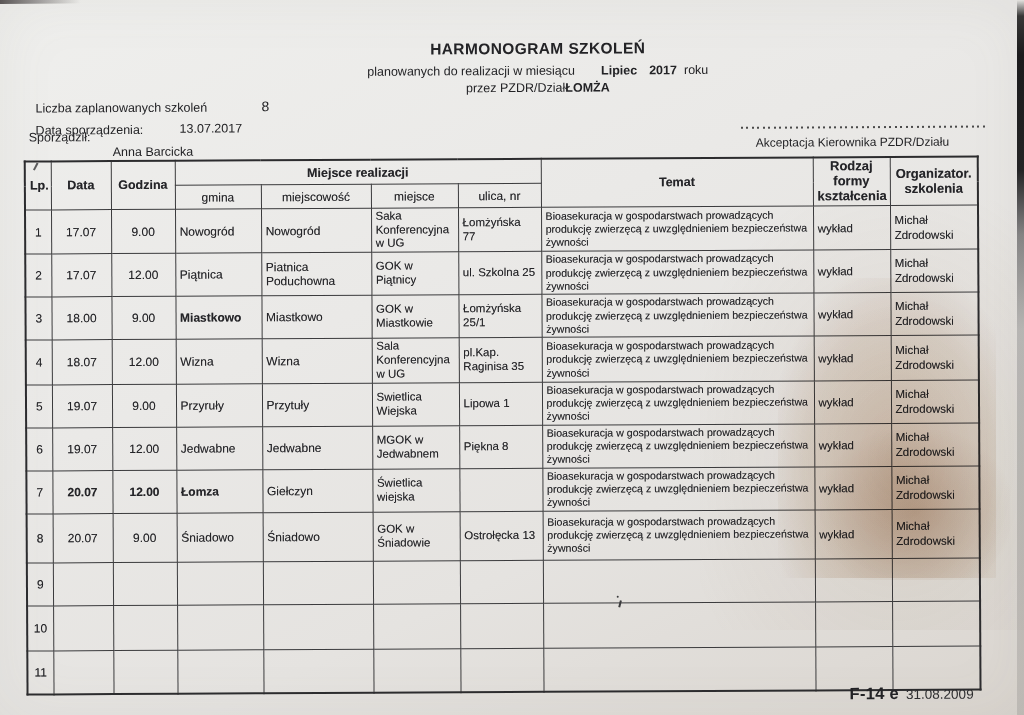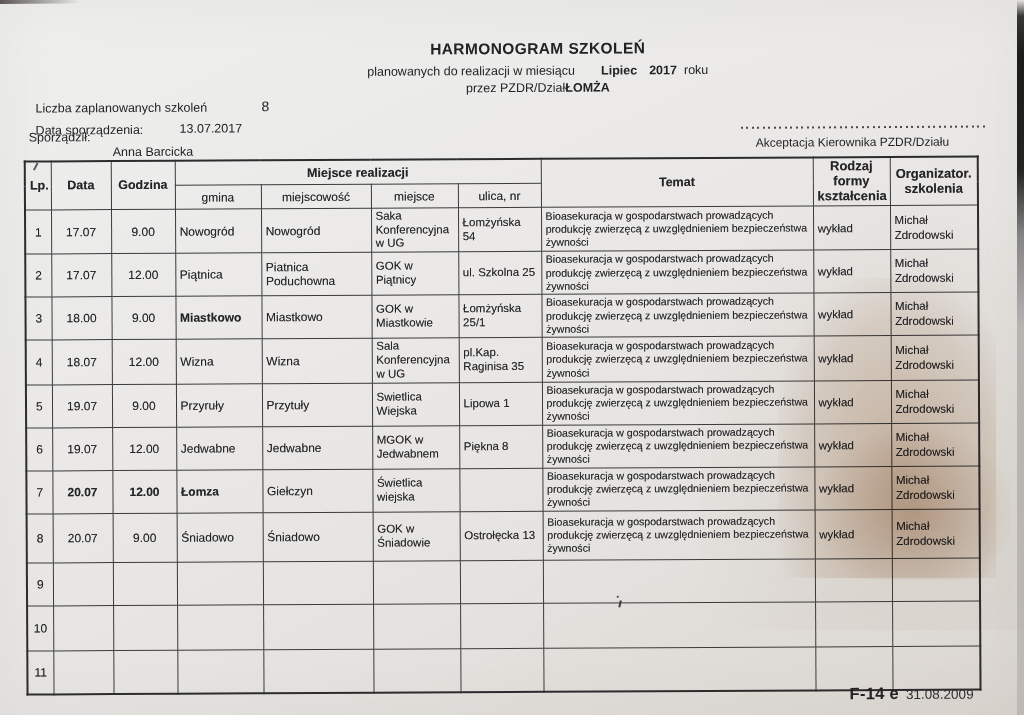--- a/index.html
+++ b/index.html
@@ -171,21 +171,21 @@
           </tr>
         </thead>
         <tbody>
             <tr>
               <td class="c-lp">1</td>
               <td class="c-data">17.07</td>
               <td class="c-godzina">9.00</td>
               <td class="c-gmina">Nowogród</td>
               <td class="c-miejscowosc">Nowogród</td>
               <td class="c-miejsce">Saka Konferencyjna w UG</td>
-              <td class="c-ulica">Łomżyńska 54</td>
+              <td class="c-ulica">Łomżyńska 77</td>
               <td class="c-temat">Bioasekuracja w gospodarstwach prowadzących produkcję zwierzęcą z uwzględnieniem bezpieczeństwa żywności</td>
               <td class="c-rodzaj">wykład</td>
               <td class="c-organizator">Michał Zdrodowski</td>
             </tr>
             <tr>
               <td class="c-lp">2</td>
               <td class="c-data">17.07</td>
               <td class="c-godzina">12.00</td>
               <td class="c-gmina">Piątnica</td>
               <td class="c-miejscowosc">Piatnica Poduchowna</td>

